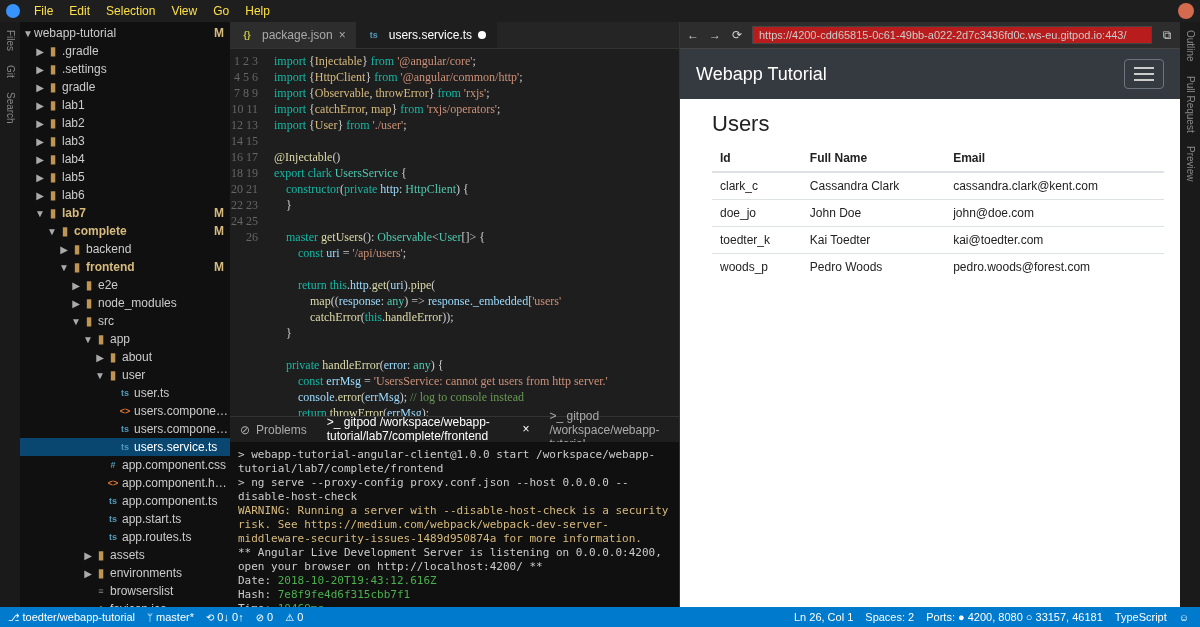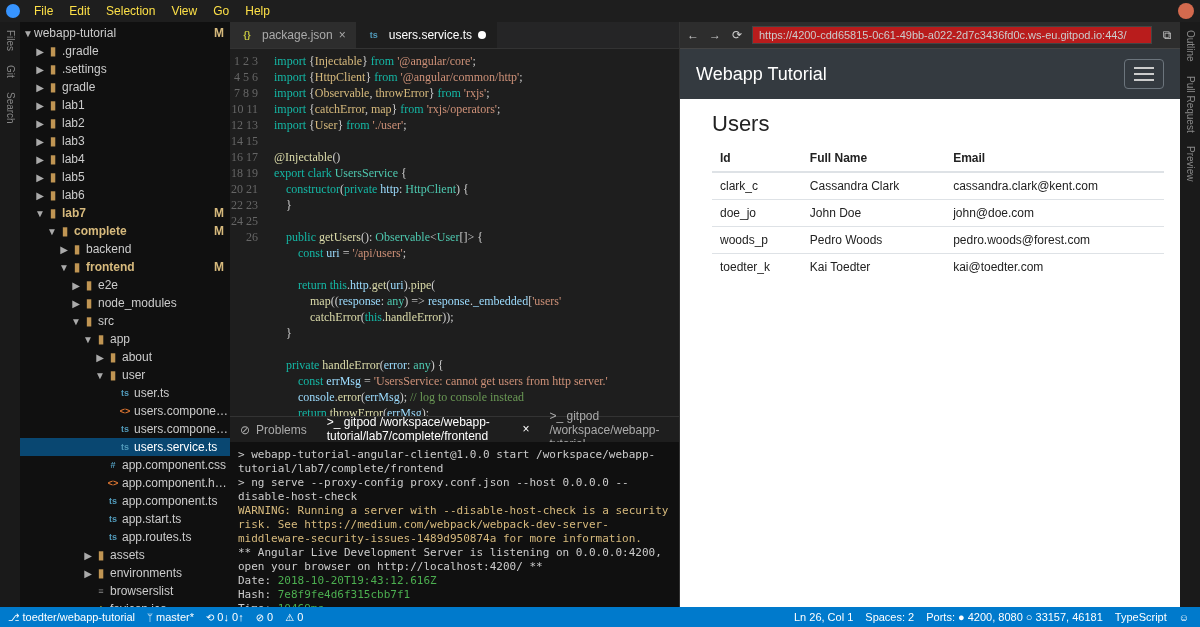--- a/index.html
+++ b/index.html
@@ -320,21 +320,21 @@
 <span class="c-kw">import</span><span class=""> {</span><span class="c-id">HttpClient</span><span class="">} </span><span class="c-kw">from</span><span class=""> </span><span class="c-str">'@angular/common/http'</span><span class="">;</span>
 <span class="c-kw">import</span><span class=""> {</span><span class="c-id">Observable</span><span class="">, </span><span class="c-id">throwError</span><span class="">} </span><span class="c-kw">from</span><span class=""> </span><span class="c-str">'rxjs'</span><span class="">;</span>
 <span class="c-kw">import</span><span class=""> {</span><span class="c-id">catchError</span><span class="">, </span><span class="c-id">map</span><span class="">} </span><span class="c-kw">from</span><span class=""> </span><span class="c-str">'rxjs/operators'</span><span class="">;</span>
 <span class="c-kw">import</span><span class=""> {</span><span class="c-id">User</span><span class="">} </span><span class="c-kw">from</span><span class=""> </span><span class="c-str">'./user'</span><span class="">;</span>
 
 <span class="c-fn">@</span><span class="c-fn">Injectable</span><span class="">()</span>
 <span class="c-kw">export</span><span class=""> </span><span class="c-kw">clark</span><span class=""> </span><span class="c-type">UsersService</span><span class=""> {</span>
 <span class="">    </span><span class="c-kw">constructor</span><span class="">(</span><span class="c-kw">private</span><span class=""> </span><span class="c-var">http</span><span class="">: </span><span class="c-type">HttpClient</span><span class="">) {</span>
 <span class="">    }</span>
 
-<span class="">    </span><span class="c-kw">public</span><span class=""> </span><span class="c-fn">getUsers</span><span class="">(): </span><span class="c-type">Observable</span><span class="">&lt;</span><span class="c-type">User</span><span class="">[]&gt; {</span>
+<span class="">    </span><span class="c-kw">master</span><span class=""> </span><span class="c-fn">getUsers</span><span class="">(): </span><span class="c-type">Observable</span><span class="">&lt;</span><span class="c-type">User</span><span class="">[]&gt; {</span>
 <span class="">        </span><span class="c-kw">const</span><span class=""> </span><span class="c-var">uri</span><span class=""> = </span><span class="c-str">'/api/users'</span><span class="">;</span>
 
 <span class="">        </span><span class="c-kw">return</span><span class=""> </span><span class="c-kw">this</span><span class="">.</span><span class="c-var">http</span><span class="">.</span><span class="c-fn">get</span><span class="">(</span><span class="c-var">uri</span><span class="">).</span><span class="c-fn">pipe</span><span class="">(</span>
 <span class="">            </span><span class="c-fn">map</span><span class="">((</span><span class="c-var">response</span><span class="">: </span><span class="c-type">any</span><span class="">) =&gt; </span><span class="c-var">response</span><span class="">.</span><span class="c-var">_embedded</span><span class="">[</span><span class="c-str">'users'</span>
 <span class="">            </span><span class="c-fn">catchError</span><span class="">(</span><span class="c-kw">this</span><span class="">.</span><span class="c-fn">handleError</span><span class="">));</span>
 <span class="">    }</span>
 
 <span class="">    </span><span class="c-kw">private</span><span class=""> </span><span class="c-fn">handleError</span><span class="">(</span><span class="c-var">error</span><span class="">: </span><span class="c-type">any</span><span class="">) {</span>
 <span class="">        </span><span class="c-kw">const</span><span class=""> </span><span class="c-var">errMsg</span><span class=""> = </span><span class="c-str">'UsersService: cannot get users from http server.'</span>
 <span class="">        </span><span class="c-var">console</span><span class="">.</span><span class="c-fn">error</span><span class="">(</span><span class="c-var">errMsg</span><span class="">); </span><span class="c-cmt">// log to console instead</span>
@@ -392,29 +392,29 @@
                   <td>clark_c</td>
                   <td>Cassandra Clark</td>
                   <td>cassandra.clark@kent.com</td>
                 </tr>
                 <tr>
                   <td>doe_jo</td>
                   <td>John Doe</td>
                   <td>john@doe.com</td>
                 </tr>
                 <tr>
+                  <td>toedter_k</td>
+                  <td>Kai Toedter</td>
+                  <td>kai@toedter.com</td>
+                </tr>
+                <tr>
                   <td>woods_p</td>
                   <td>Pedro Woods</td>
                   <td>pedro.woods@forest.com</td>
                 </tr>
-                <tr>
-                  <td>toedter_k</td>
-                  <td>Kai Toedter</td>
-                  <td>kai@toedter.com</td>
-                </tr>
               </tbody>
           </table>
         </div>
       </div>
     </div>
 
     <div class="rightrail" id="rightrail">
         <span class="lbl">Outline</span>
         <span class="lbl">Pull Request</span>
         <span class="lbl">Preview</span>

